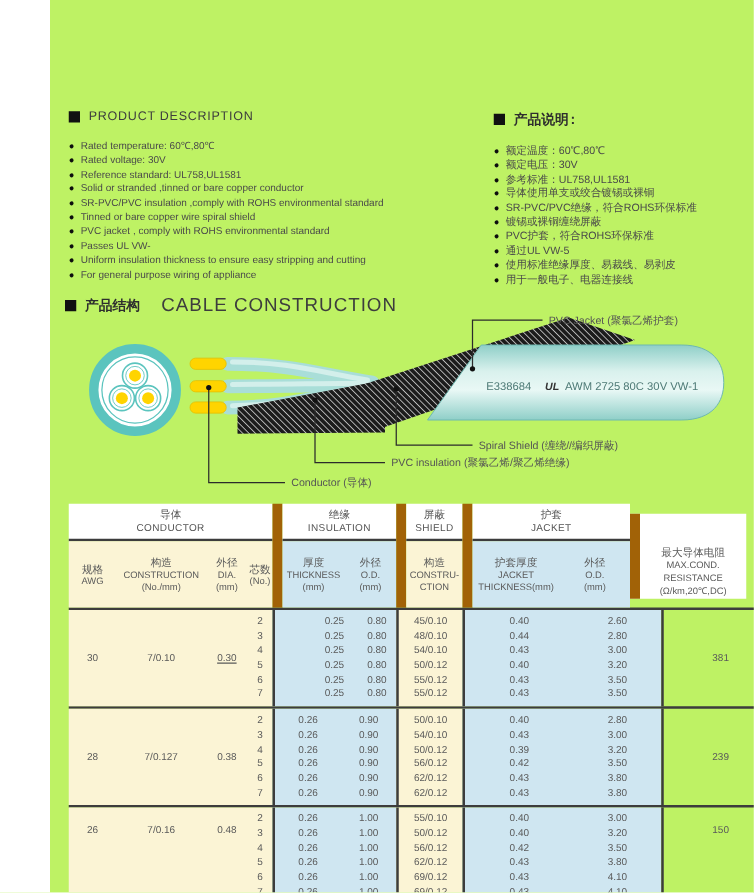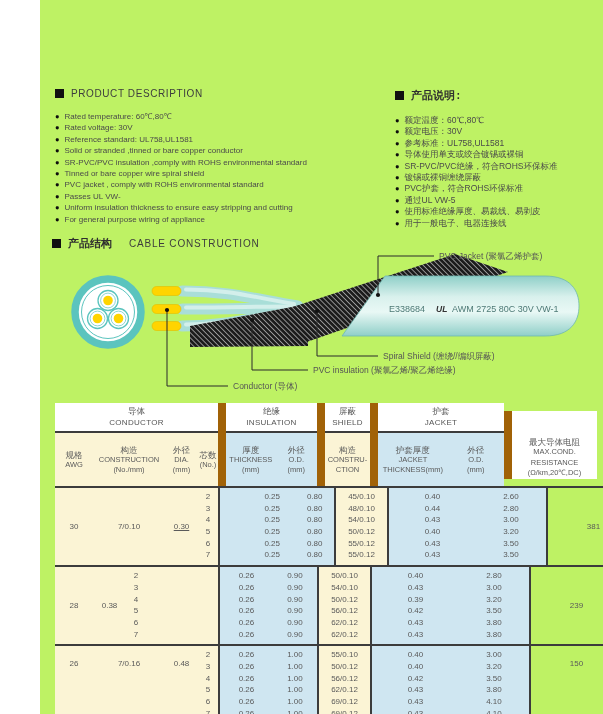--- a/index.html
+++ b/index.html
@@ -3,21 +3,21 @@
 <meta charset="utf-8">
 <style>
   html,body{margin:0;padding:0;background:#fff;}
   .page{position:relative;width:603px;height:714px;background:#bef264;overflow:hidden;
         font-family:"Liberation Sans",sans-serif;color:#4a4a4a;margin-left:40px;}
   
   .sec-title{display:flex;align-items:center;gap:7px;}
   .sq{width:9px;height:9px;background:#111;flex:0 0 auto;}
   .sec-title .t-en{font-size:10px;letter-spacing:.6px;color:#3d3d3d;}
   .sec-title .t-cn{font-size:11px;font-weight:bold;color:#2e2e2e;font-family:Liberation Mono, monospace;}
-  .sec-title .t-en2{font-size:10px;letter-spacing:.8px;color:#3d3d3d;margin-left:10px;}
+  .sec-title .t-en2{font-size:15px;letter-spacing:.8px;color:#3d3d3d;margin-left:10px;}
   
   .blist{list-style:none;margin:12px 0 0 0;padding:0;}
   .blist li{display:flex;align-items:flex-start;line-height:11.4px;font-size:8px;color:#4a4a4a;}
   .blist .dot{color:#0d0d0d;font-size:7.5px;line-height:11.4px;margin-right:5px;flex:0 0 auto;}
   .desc-en{position:absolute;left:15px;top:88px;width:335px;}
   .desc-cn{position:absolute;left:355px;top:88px;width:244px;}
   .desc-cn .blist li{font-size:8.5px;}
   .cons-title{position:absolute;left:12px;top:236px;}
   
   .diagram{position:absolute;left:0;top:248px;width:603px;height:152px;}
@@ -334,21 +334,21 @@
             <div class="mcol" style="width: 33px; text-decoration: underline;">0.30</div>
             <div class="stack" style="width: 20px;">
               <div>2</div>
               <div>3</div>
               <div>4</div>
               <div>5</div>
               <div>6</div>
               <div>7</div>
             </div>
           </div>
-          <div class="bcell bl bg-b" style="width: 116px; padding-left: 29px;">
+          <div class="bcell bl bg-b" style="width: 99px; padding-left: 29px;">
             <div class="stack" style="width: 54px;">
               <div>0.25</div>
               <div>0.25</div>
               <div>0.25</div>
               <div>0.25</div>
               <div>0.25</div>
               <div>0.25</div>
             </div>
             <div class="stack" style="width: 45px;">
               <div>0.80</div>
@@ -387,20 +387,21 @@
               <div>3.50</div>
             </div>
           </div>
           <div class="bcell bl" style="width: 93px;">
             <div class="mcol" style="width: 93px;">381</div>
           </div>
         </div>
         <div class="block">
           <div class="bcell bg-y" style="width: 163px;">
             <div class="mcol" style="width: 38px;">28</div>
+            <div class="mcol" style="width: 72px;">7/0.127</div>
             <div class="mcol" style="width: 33px;">0.38</div>
             <div class="stack" style="width: 20px;">
               <div>2</div>
               <div>3</div>
               <div>4</div>
               <div>5</div>
               <div>6</div>
               <div>7</div>
             </div>
           </div>

